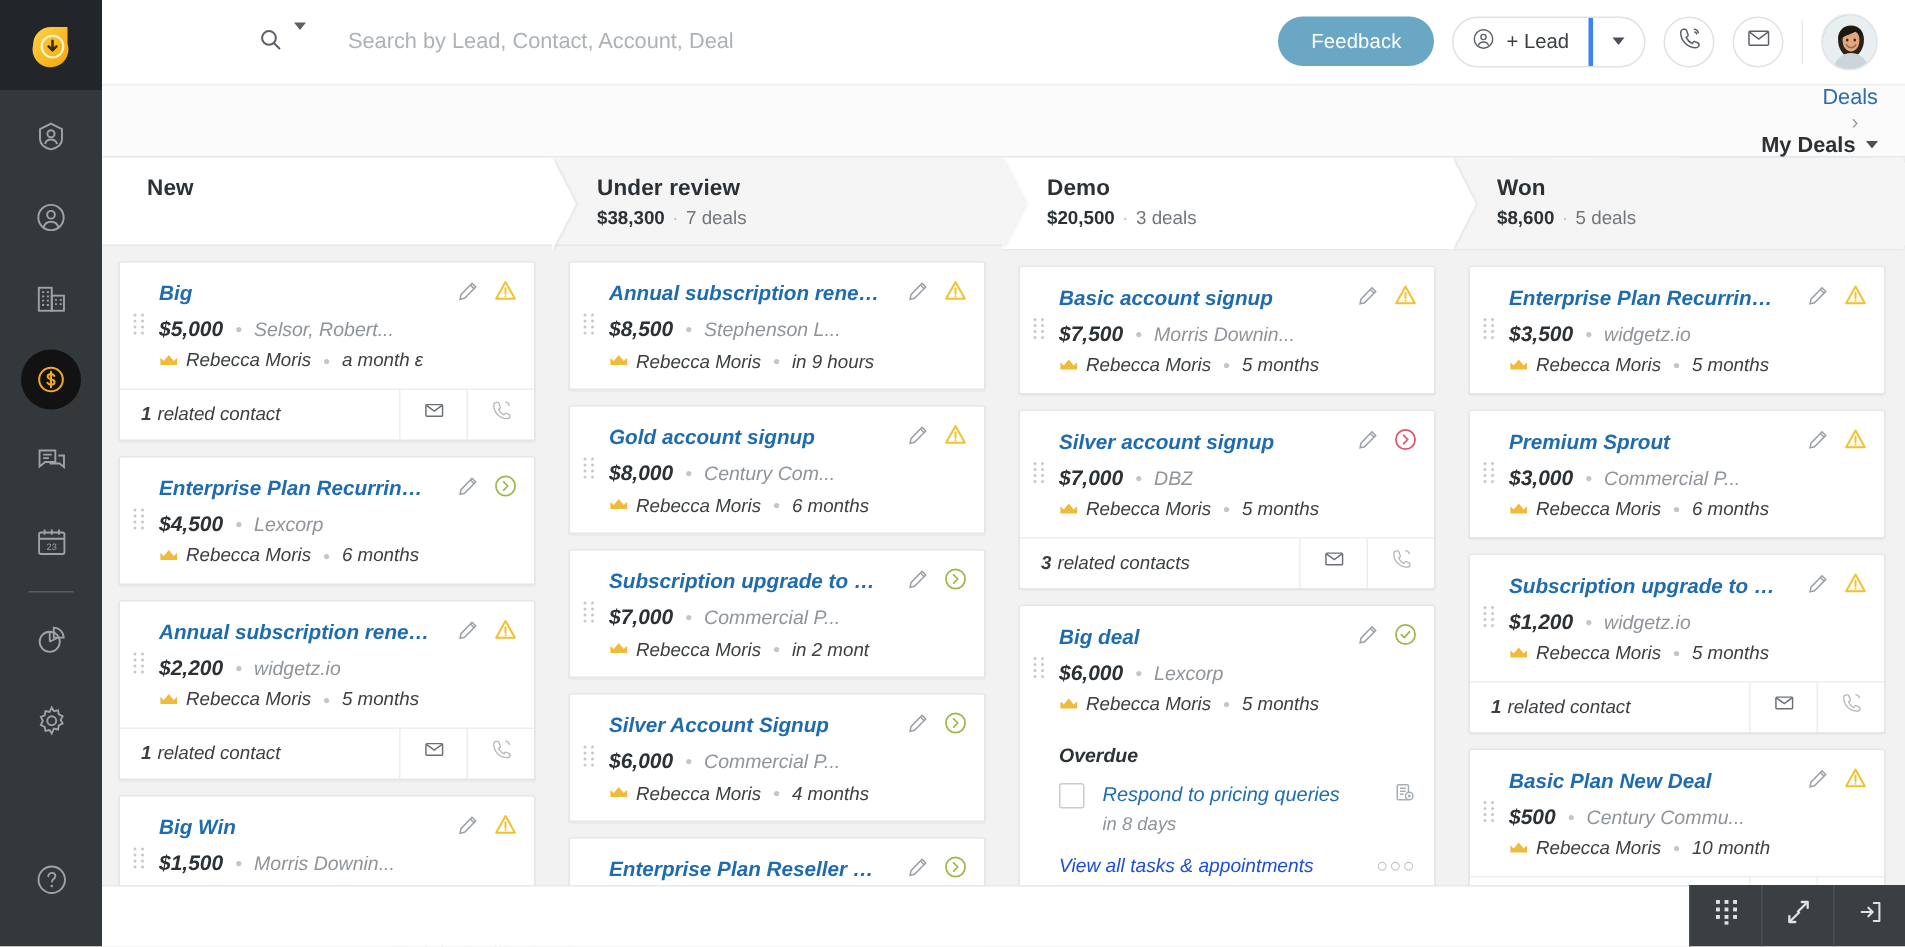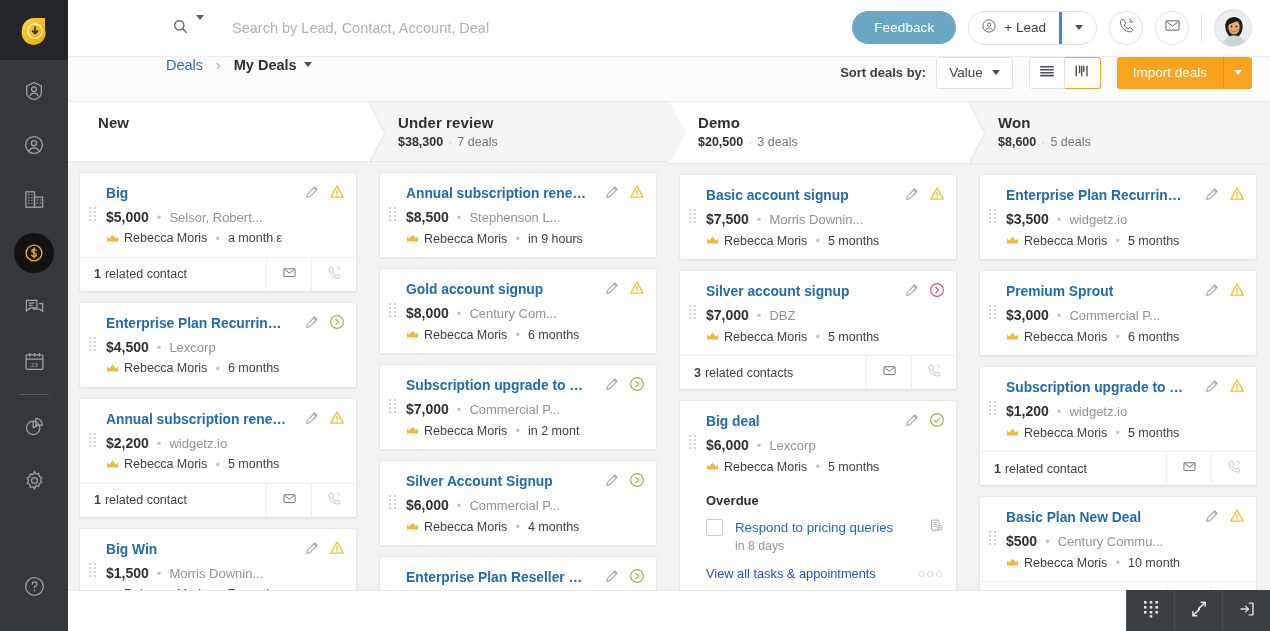--- a/index.html
+++ b/index.html
@@ -95,21 +95,21 @@
   .avatar {
     width: 38px; height: 38px; border-radius: 50%;
     overflow: hidden; cursor: pointer; border: 1px solid #e6e9ec;
     background: #cfd6da; position: relative;
   }
 
   
   .crumbbar {
     height: 48px; background: #fbfbfb;
     border-bottom: 1px solid #e6e8ea;
-    display: flex; align-items: flex-start; padding: 0 18px 0 98px;
+    display: flex; align-items: flex-end; padding: 0 18px 0 98px; flex-direction: column;
   }
   .crumb-link { color: #2b6cb0; font-size: 14.5px; cursor: pointer; }
   .crumb-sep { margin: 0 13px; color: #9aa0a6; font-size: 14px; }
   .crumb-cur {
     color: #2c3135; font-size: 14.5px; font-weight: bold; cursor: pointer;
     display: flex; align-items: center; gap: 7px;
   }
   .caret-dn {
     width: 0; height: 0; border-left: 4.5px solid transparent;
     border-right: 4.5px solid transparent; border-top: 5px solid #4a5055;
@@ -161,21 +161,21 @@
     filter: drop-shadow(1px 0 1px rgba(0,0,0,.07));
   }
   .col.even .colhead::after { border-left-color: #f5f5f5; }
   .col:last-child .colhead::after { display: none; }
   .colhead-bar { position: absolute; left:0; right:0; bottom:0; height:1px; background:#e6e8ea; }
   .col-title { font-size: 15px; color: #2c3135; font-weight: bold; letter-spacing: .1px; }
   .col-sub { font-size: 12.5px; color: #70767b; margin-top: 4px; }
   .col-sub b { color: #2c3135; font-weight: bold; }
   .col-sub .dot { color: #b9bec2; margin: 0 5px; }
   .collist {
-    flex: 1 1 auto; overflow: hidden; padding: 10px 11px 0 11px;
+    flex: 1 1 auto; overflow: hidden; padding: 10px 11px 0 11px; font-style: italic;
   }
   .col.odd .collist { background: #f2f2f2; }
   .col.even .collist { background: #f2f2f2; }
 
   
   .card {
     background: #fff; border: 1px solid #e4e6e8;
     border-radius: 2px; margin-bottom: 10px;
     box-shadow: 0 1px 1px rgba(0,0,0,.04);
     position: relative;

